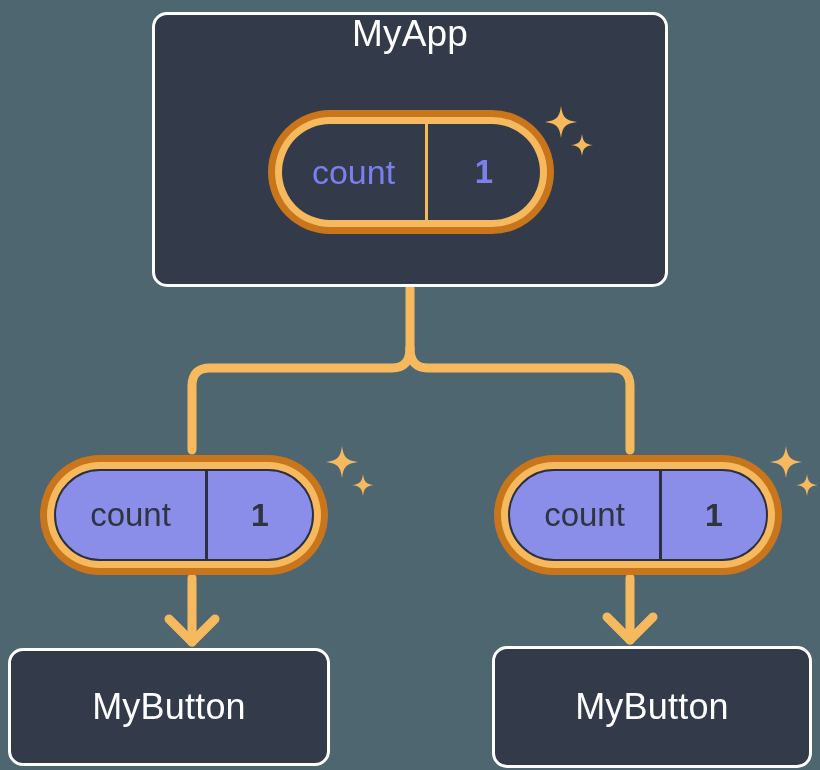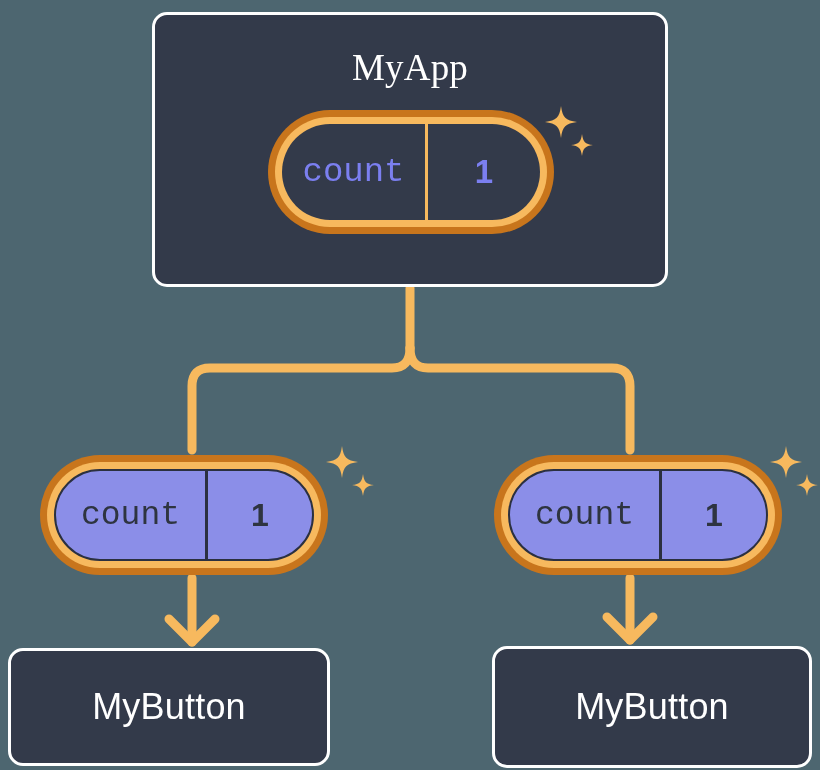--- a/index.html
+++ b/index.html
@@ -52,22 +52,20 @@
     letter-spacing: 0.2px;
     line-height: 1;
     white-space: nowrap;
   }
 
   #card-myapp {
     left: 152px;
     top: 12px;
     width: 516px;
     height: 275px;
-    padding-top: 34px;
-    font-family: Liberation Serif, serif;
   }
   #card-mybutton-left {
     left: 8px;
     top: 648px;
     width: 322px;
     height: 118px;
     justify-content: center;
   }
   #card-mybutton-right {
     left: 492px;
@@ -112,21 +110,20 @@
   }
   .pill-cell {
     display: flex;
     align-items: center;
     justify-content: center;
     white-space: nowrap;
   }
   .pill-key {
     flex: 1 1 auto;
     padding: 0 16px;
-    font-family: Liberation Mono, monospace;
   }
   .pill-val {
     flex: 0 0 auto;
     padding: 0 10px;
   }
   .pill-divider {
     flex: 0 0 auto;
     width: 3px;
     align-self: stretch;
   }

